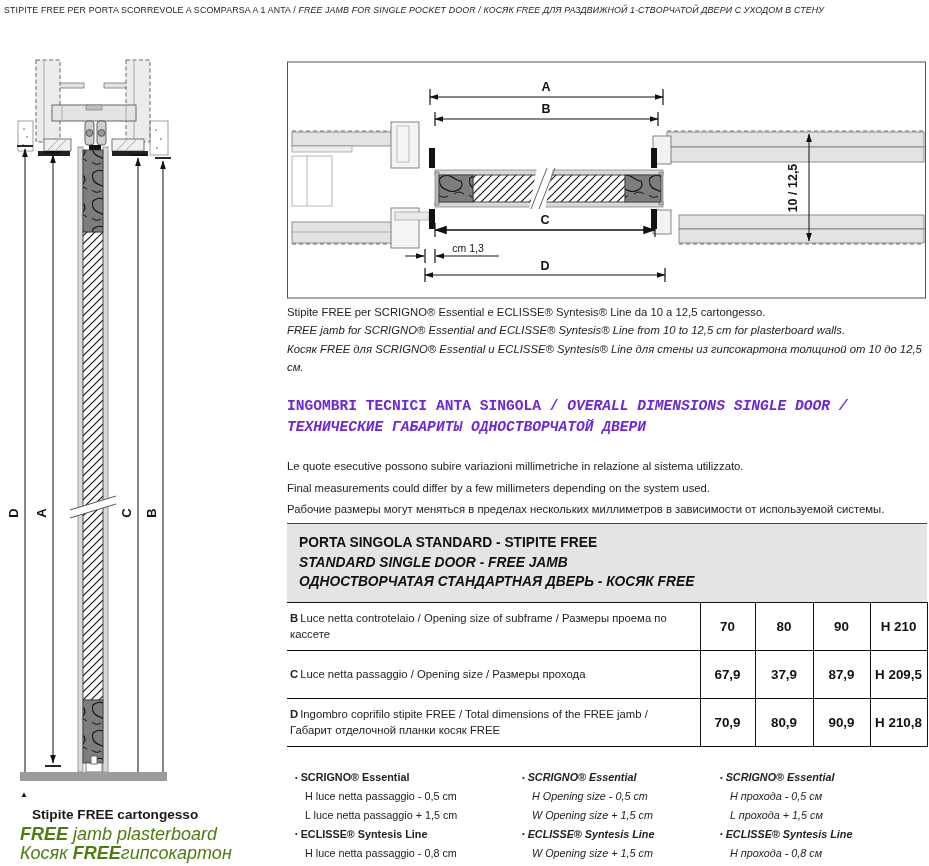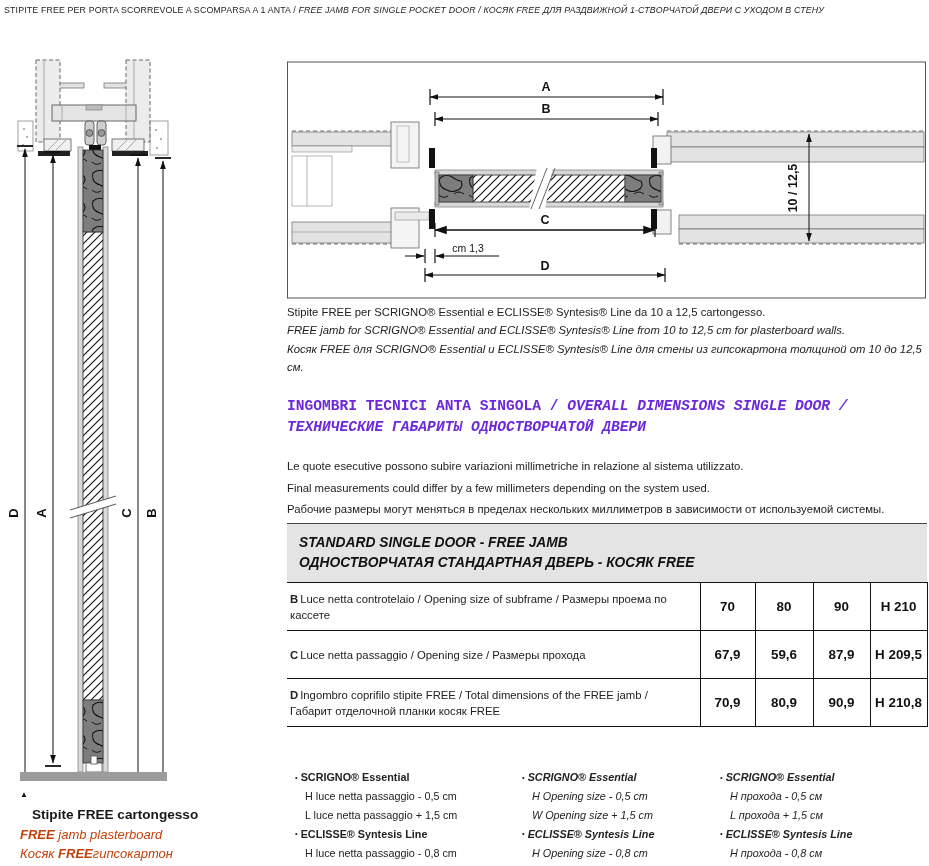--- a/index.html
+++ b/index.html
@@ -41,21 +41,21 @@
   .syscol{top:768px;width:210px;font-size:10.8px;line-height:18.8px;color:#222;}
   .syscol .brand{font-weight:bold;}
   .syscol .sub{padding-left:10px;}
   .syscol .blt{font-size:7.5px;vertical-align:1.5px;margin-right:3px;}
   .syscol.i{font-style:italic;}
 
   
   #floorlabel{left:8px;top:790px;width:270px;}
   #floorlabel .mk{display:block;font-size:8px;color:#111;margin-left:12px;line-height:10px;}
   #floorlabel .l1{font-size:13.6px;font-weight:bold;color:#181818;margin-left:24px;margin-top:5px;line-height:19.5px;}
-  #floorlabel .l2,#floorlabel .l3{font-size:13px;font-style:italic;color:#c2410c;margin-left:12px;line-height:19.5px;}
+  #floorlabel .l2,#floorlabel .l3{font-size:18px;font-style:italic;color:#4d7c0f;margin-left:12px;line-height:19.5px;}
   #floorlabel .fb{font-weight:bold;}
 
   svg text{font-family:"Liberation Sans","DejaVu Sans",sans-serif;fill:#111;}
   svg .dimlbl{font-size:13px;font-weight:bold;}
   svg .dimlbl2{font-size:12.5px;font-weight:bold;}
   svg .smalllbl{font-size:10.5px;}
 </style>
 </head>
 <body>
 
@@ -230,20 +230,21 @@
   </div>
 
   <div class="abs" id="notes">
     <div>Le quote esecutive possono subire variazioni millimetriche in relazione al sistema utilizzato.</div>
     <div>Final measurements could differ by a few millimeters depending on the system used.</div>
     <div class="i">Рабочие размеры могут меняться в пределах нескольких миллиметров в зависимости от используемой системы.</div>
   </div>
 
   <div class="abs" id="tablewrap">
     <div id="tabletitle">
+      <div>PORTA SINGOLA STANDARD - STIPITE FREE</div>
       <div class="i">STANDARD SINGLE DOOR - FREE JAMB</div>
       <div class="i">ОДНОСТВОРЧАТАЯ СТАНДАРТНАЯ ДВЕРЬ - КОСЯК FREE</div>
     </div>
     <table class="dims">
       <colgroup>
           <col style="width:413px">
           <col style="width:55px">
           <col style="width:58px">
           <col style="width:57px">
           <col style="width:57px">
@@ -252,21 +253,21 @@
           <tr>
         <td class="lbl"><span class="ltr">B</span><span>Luce netta controtelaio / </span><span class="i">Opening size of subframe / </span><span class="i">Размеры проема по кассете</span></td>
         <td class="val">70</td>
         <td class="val">80</td>
         <td class="val">90</td>
         <td class="val">H 210</td>
       </tr>
       <tr>
         <td class="lbl"><span class="ltr">C</span><span>Luce netta passaggio / </span><span class="i">Opening size / </span><span class="i">Размеры прохода</span></td>
         <td class="val">67,9</td>
-        <td class="val">59,6</td>
+        <td class="val">37,9</td>
         <td class="val">87,9</td>
         <td class="val">H 209,5</td>
       </tr>
       <tr>
         <td class="lbl"><span class="ltr">D</span><span>Ingombro coprifilo stipite FREE / </span><span class="i">Total dimensions of the FREE jamb / </span><span class="i">Габарит отделочной планки косяк FREE</span></td>
         <td class="val">70,9</td>
         <td class="val">80,9</td>
         <td class="val">90,9</td>
         <td class="val">H 210,8</td>
       </tr>
@@ -280,21 +281,20 @@
     <div class="sub">L luce netta passaggio + 1,5 cm</div>
     <div><span class="blt">•</span><span class="brand">ECLISSE® Syntesis Line</span></div>
     <div class="sub">H luce netta passaggio - 0,8 cm</div>
     <div class="sub">L luce netta passaggio + 1,5 cm</div>
   </div>
   <div class="abs syscol i" style="left:522px">
     <div><span class="blt">•</span><span class="brand">SCRIGNO® Essential</span></div>
     <div class="sub">H Opening size - 0,5 cm</div>
     <div class="sub">W Opening size + 1,5 cm</div>
     <div><span class="blt">•</span><span class="brand">ECLISSE® Syntesis Line</span></div>
-    <div class="sub">H Opening size - 0,8 cm</div>
     <div class="sub">W Opening size + 1,5 cm</div>
   </div>
   <div class="abs syscol i" style="left:720px">
     <div><span class="blt">•</span><span class="brand">SCRIGNO® Essential</span></div>
     <div class="sub">H прохода - 0,5 см</div>
     <div class="sub">L прохода + 1,5 см</div>
     <div><span class="blt">•</span><span class="brand">ECLISSE® Syntesis Line</span></div>
     <div class="sub">H прохода - 0,8 см</div>
     <div class="sub">L прохода + 1,5 см</div>
   </div>

